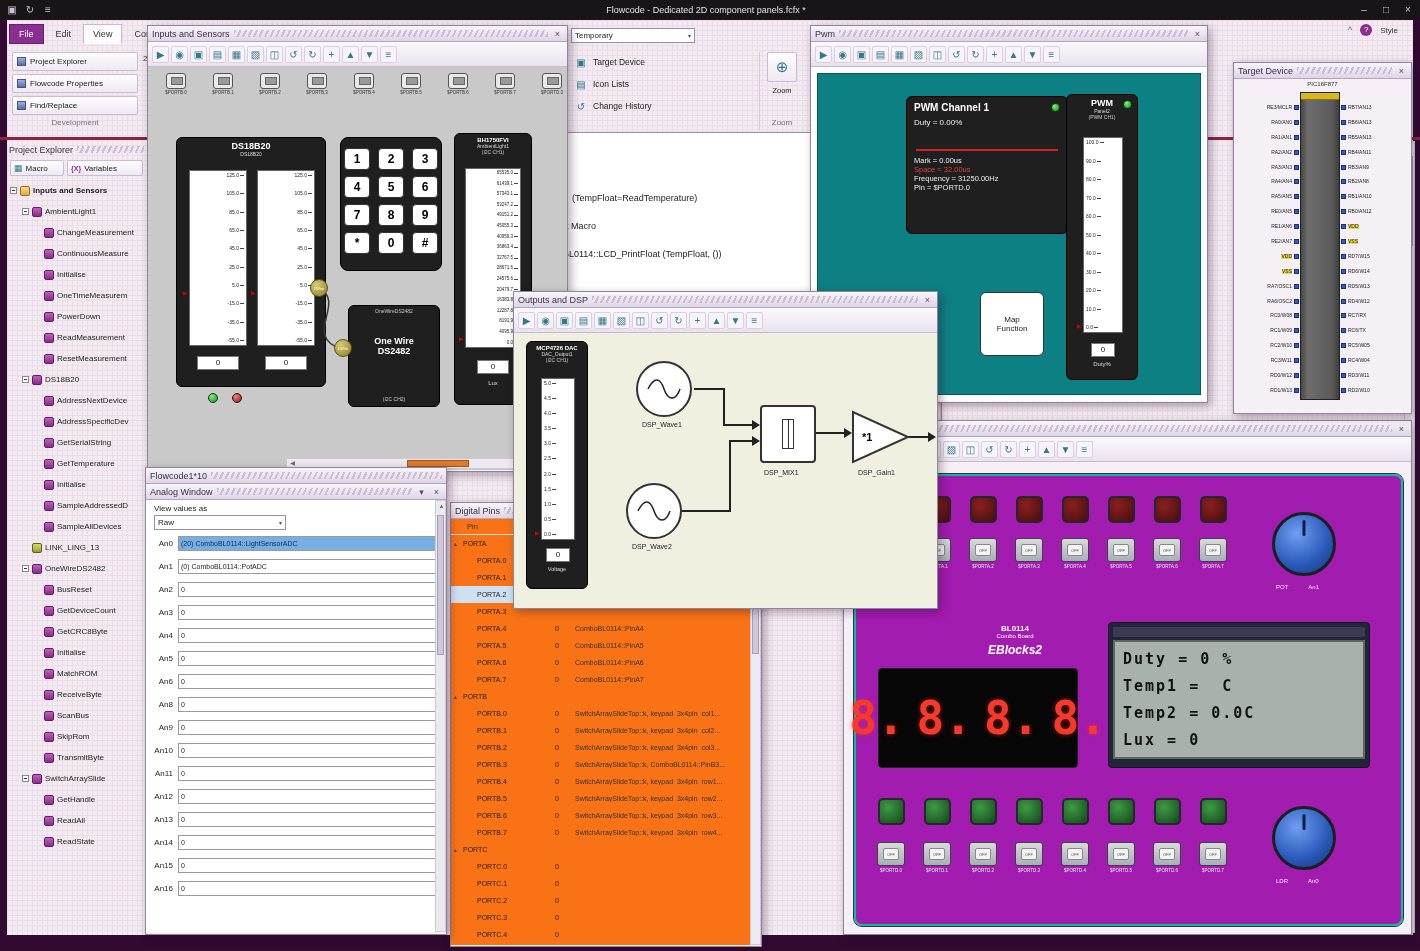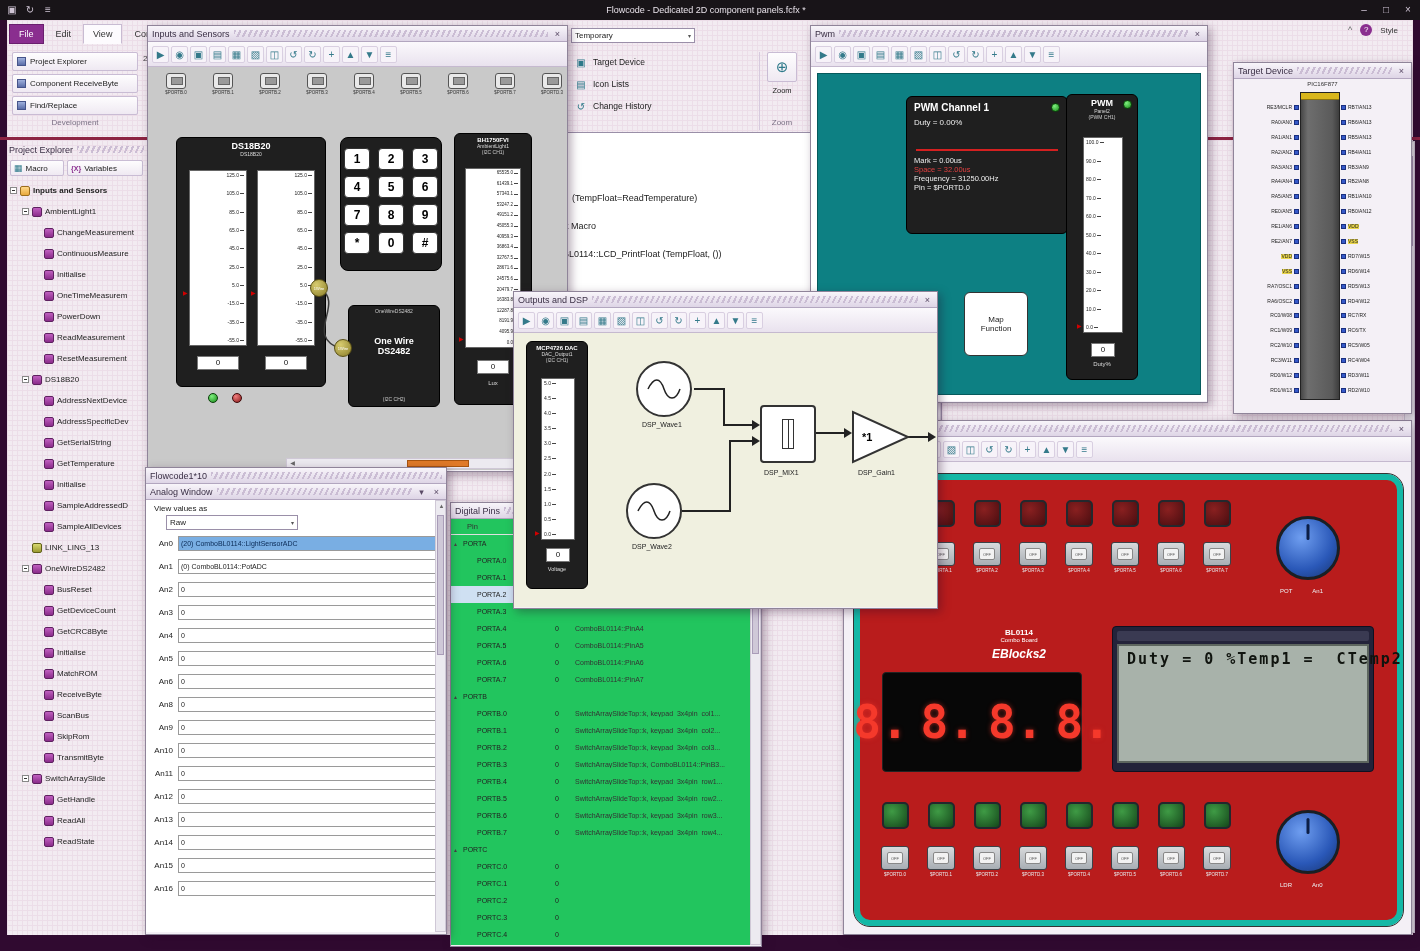--- a/index.html
+++ b/index.html
@@ -80,36 +80,36 @@
 .dpin{width:78px;overflow:hidden;flex:none}
 .dval{width:20px;flex:none}
 .dname{flex:1;overflow:hidden;text-overflow:ellipsis;color:#333}
 
 .sbv{position:absolute;width:11px;background:#eceaf0;border:1px solid #cfc8d6}
 .sbh{position:absolute;height:11px;background:#eceaf0;border:1px solid #cfc8d6;display:flex;align-items:center}
 .sbarrow{font-size:6px;color:#666;width:11px;height:11px;text-align:center;line-height:11px;flex:none}
 .sbthumb{position:absolute;background:#cfc8d8;border:1px solid #a99cb8}
 .sbthumb.orange{background:#e07a28;border-color:#a85510}
 
-.board{position:absolute;background:#b91c1c;border:6px solid #14b8a6;outline:1px solid #333;border-radius:16px}
+.board{position:absolute;background:#a21caf;border:2px solid #14b8a6;outline:1px solid #333;border-radius:8px}
 .led{width:27px;height:27px;border-radius:5px;border:2px solid #23282d;flex:none}
 .led.red{background:radial-gradient(circle at 35% 32%,#8a2020,#480d10)}
 .led.green{background:radial-gradient(circle at 35% 32%,#3f9b45,#14461a)}
 .bcell{display:flex;flex-direction:column;align-items:center;width:30px}
 .bbtn{width:28px;height:24px;background:linear-gradient(#d8dadc,#a8aeb4);border:1px solid #3c4248;border-radius:3px;display:flex;align-items:center;justify-content:center}
 .bcap{width:16px;height:12px;background:#f2f2f2;border:1px solid #888;border-radius:2px;font-size:4px;display:flex;align-items:center;justify-content:center;color:#555}
 .blab{font-size:4.5px;color:#e8ecef;margin-top:2px;white-space:nowrap}
 .knob{position:absolute;width:64px;height:64px;border-radius:50%;background:radial-gradient(circle at 38% 32%,#6f9ef0,#2a58b8 60%,#17336e);border:3px solid #1a1f24}
 .knob::after{content:"";position:absolute;left:50%;top:5px;width:3px;height:16px;background:#0c1e46;transform:translateX(-50%);border-radius:2px}
 .klabels{position:absolute;display:flex;gap:20px;font-size:6px;color:#eef2f5}
 .sevenseg{position:absolute;background:#070707;border-radius:4px;display:flex;align-items:center;justify-content:center;gap:12px;border:1px solid #222}
 .digit{font-family:"DejaVu Sans Mono",monospace;font-weight:bold;font-size:46px;color:#f5392b;text-shadow:0 0 5px rgba(245,57,43,.55);line-height:1}
 .lcd{position:absolute;background:#23233a;border-radius:4px;padding:4px;border:1px solid #101020}
 .lcdband{height:10px;background:#3a3a52;margin-bottom:3px;border-radius:2px}
-.lcdscreen{background:#a8b2aa;border:2px solid #5d665f;height:calc(100% - 17px);padding:4px 8px;display:flex;flex-direction:row;justify-content:space-around}
+.lcdscreen{background:#a8b2aa;border:2px solid #5d665f;height:calc(100% - 17px);padding:4px 8px;display:flex;flex-direction:column;justify-content:space-around}
 .lcdline{font-family:"DejaVu Sans Mono",monospace;font-weight:bold;font-size:15px;color:#10140f;letter-spacing:2px;white-space:pre}
 
 .chipbody{position:absolute;background:linear-gradient(90deg,#474747,#6e6e6e 18%,#5a5a5a 82%,#3d3d3d);border:1px solid #222}
 .chipband{height:7px;background:#d8b61c;border-bottom:1px solid #8a7310}
 .pincol{position:absolute;display:flex;flex-direction:column;justify-content:space-between}
 .pinrow{display:flex;align-items:center;gap:2px;font-size:5px;line-height:1}
 .pincol.r .pinrow{justify-content:flex-start}
 .pincol.l .pinrow{justify-content:flex-end}
 .pinpad{width:5px;height:5px;background:#3558c8;border:1px solid #1a2f80;flex:none}
 .pintext.hl{background:#e8d44a}
@@ -156,21 +156,21 @@
     </div>
   <div>
 
       <div class="rbtn" style="--v: 0;">
         <span class="rbi"></span>
         <span>Project Explorer</span>
       </div>
 
       <div class="rbtn" style="--v: 1;">
         <span class="rbi"></span>
-        <span>Component ReceiveByte</span>
+        <span>Flowcode Properties</span>
       </div>
 
       <div class="rbtn" style="--v: 2;">
         <span class="rbi"></span>
         <span>Find/Replace</span>
       </div>
     </div>
   <div class="grplabel" style="left:5px;top:98px;width:126px">Development</div>
   <div class="abs" style="left:136px;top:34px;font-size:8px;color:#444">2D</div>
 
@@ -635,21 +635,21 @@
   </div>
 </div>
 
 <div class="fcwin" style="left:450px;top:502px;width:312px;height:445px;z-index:3">
   <div class="wtitle">
     <span>Digital Pins</span>
     <span class="wchev"></span>
     <span class="wglyph">▾</span>
     <span class="wglyph">×</span>
   </div>
-  <div class="wbody" style="height:calc(100% - 17px);background:#22c55e">
+  <div class="wbody" style="height:calc(100% - 17px);background:#f97316">
     <div style="height:16px;display:flex;align-items:center;padding-left:16px;font-size:7.5px;border-bottom:1px solid #e0e0e0;color:#333">
       <span>Pin</span>
     </div>
     <div>
 
         <div class="drow k-group">
           <span class="dtri"></span>
           <span class="dpin">PORTA</span>
           <span class="dval"></span>
           <span class="dname"></span>
@@ -903,21 +903,21 @@
               <span>10.0</span>
             </div>
             <div class="srow">
               <span>0.0</span>
             </div>
           </div>
         <span class="vmark" style="left:10px;top:228px">▶</span>
         <div class="readout" style="left:24px;top:248px;width:24px">0</div>
         <div style="position:absolute;left:0;top:266px;width:100%;text-align:center;font-size:6px;color:#ddd">Duty%</div>
       </div>
-      <div class="mapblock" style="left:146px;top:218px;width:64px;height:64px">
+      <div class="mapblock" style="left:162px;top:218px;width:64px;height:64px">
         <span>Map</span>
         <span>Function</span>
       </div>
     </div>
   </div>
 </div>
 
 <div class="fcwin" style="left:1233px;top:62px;width:179px;height:352px;z-index:4">
   <div class="wtitle">
     <span>Target Device</span>
@@ -1398,21 +1398,21 @@
     <span class="wchev"></span>
   </div>
   <div class="wtitle">
     <span>Analog Window</span>
     <span class="wchev"></span>
     <span class="wglyph">▾</span>
     <span class="wglyph">×</span>
   </div>
   <div class="wbody" style="height:calc(100% - 34px);background:#fff">
     <div style="font-size:8px;padding:4px 0 2px 8px">View values as</div>
-    <div class="combo" style="margin-left:20px;width:132px;height:15px">
+    <div class="combo" style="margin-left:8px;width:132px;height:15px">
       <span>Raw</span>
       <span style="font-size:6px;color:#555">▾</span>
     </div>
     <div style="margin-top:2px">
 
         <div class="arow">
           <span class="alab">An0</span>
           <span class="abox hl">(20) ComboBL0114::LightSensorADC</span>
         </div>
 

